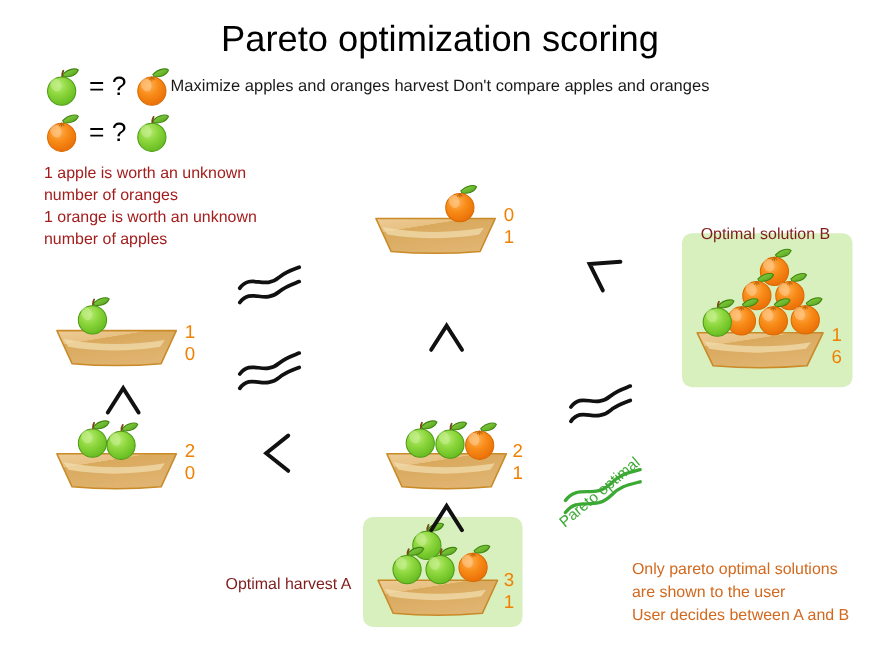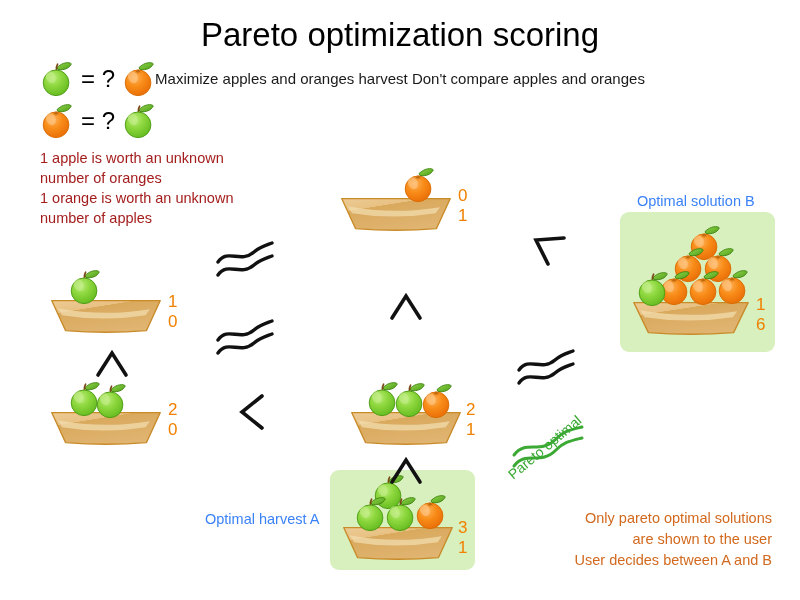--- a/index.html
+++ b/index.html
@@ -57,41 +57,41 @@
     line-height: 20px;
     white-space: pre-line;
   }
 
   
   #orange-note {
     right: 28px; top: 508px;
     font-size: 14.5px;
     color: #d2691e;
     line-height: 21px;
-    text-align: right;
     white-space: pre-line;
   }
 
   
   .score {
     font-size: 17px;
     color: #f08000;
     line-height: 20px;
     text-align: left;
   }
 
   
   .solution-box {
     background: #d7f0bd;
     border-radius: 9px;
   }
   .solution-label {
     font-size: 14.5px;
-    color: #3b82f6;
+    color: #7f1d1d;
     white-space: nowrap;
+    margin-top: 12px;
   }
 
   
   #pareto-optimal-label {
     left: 505px; top: 470px;
     font-size: 14px;
     color: #3ba934;
     transform: rotate(-40deg);
     transform-origin: left top;
     white-space: nowrap;

